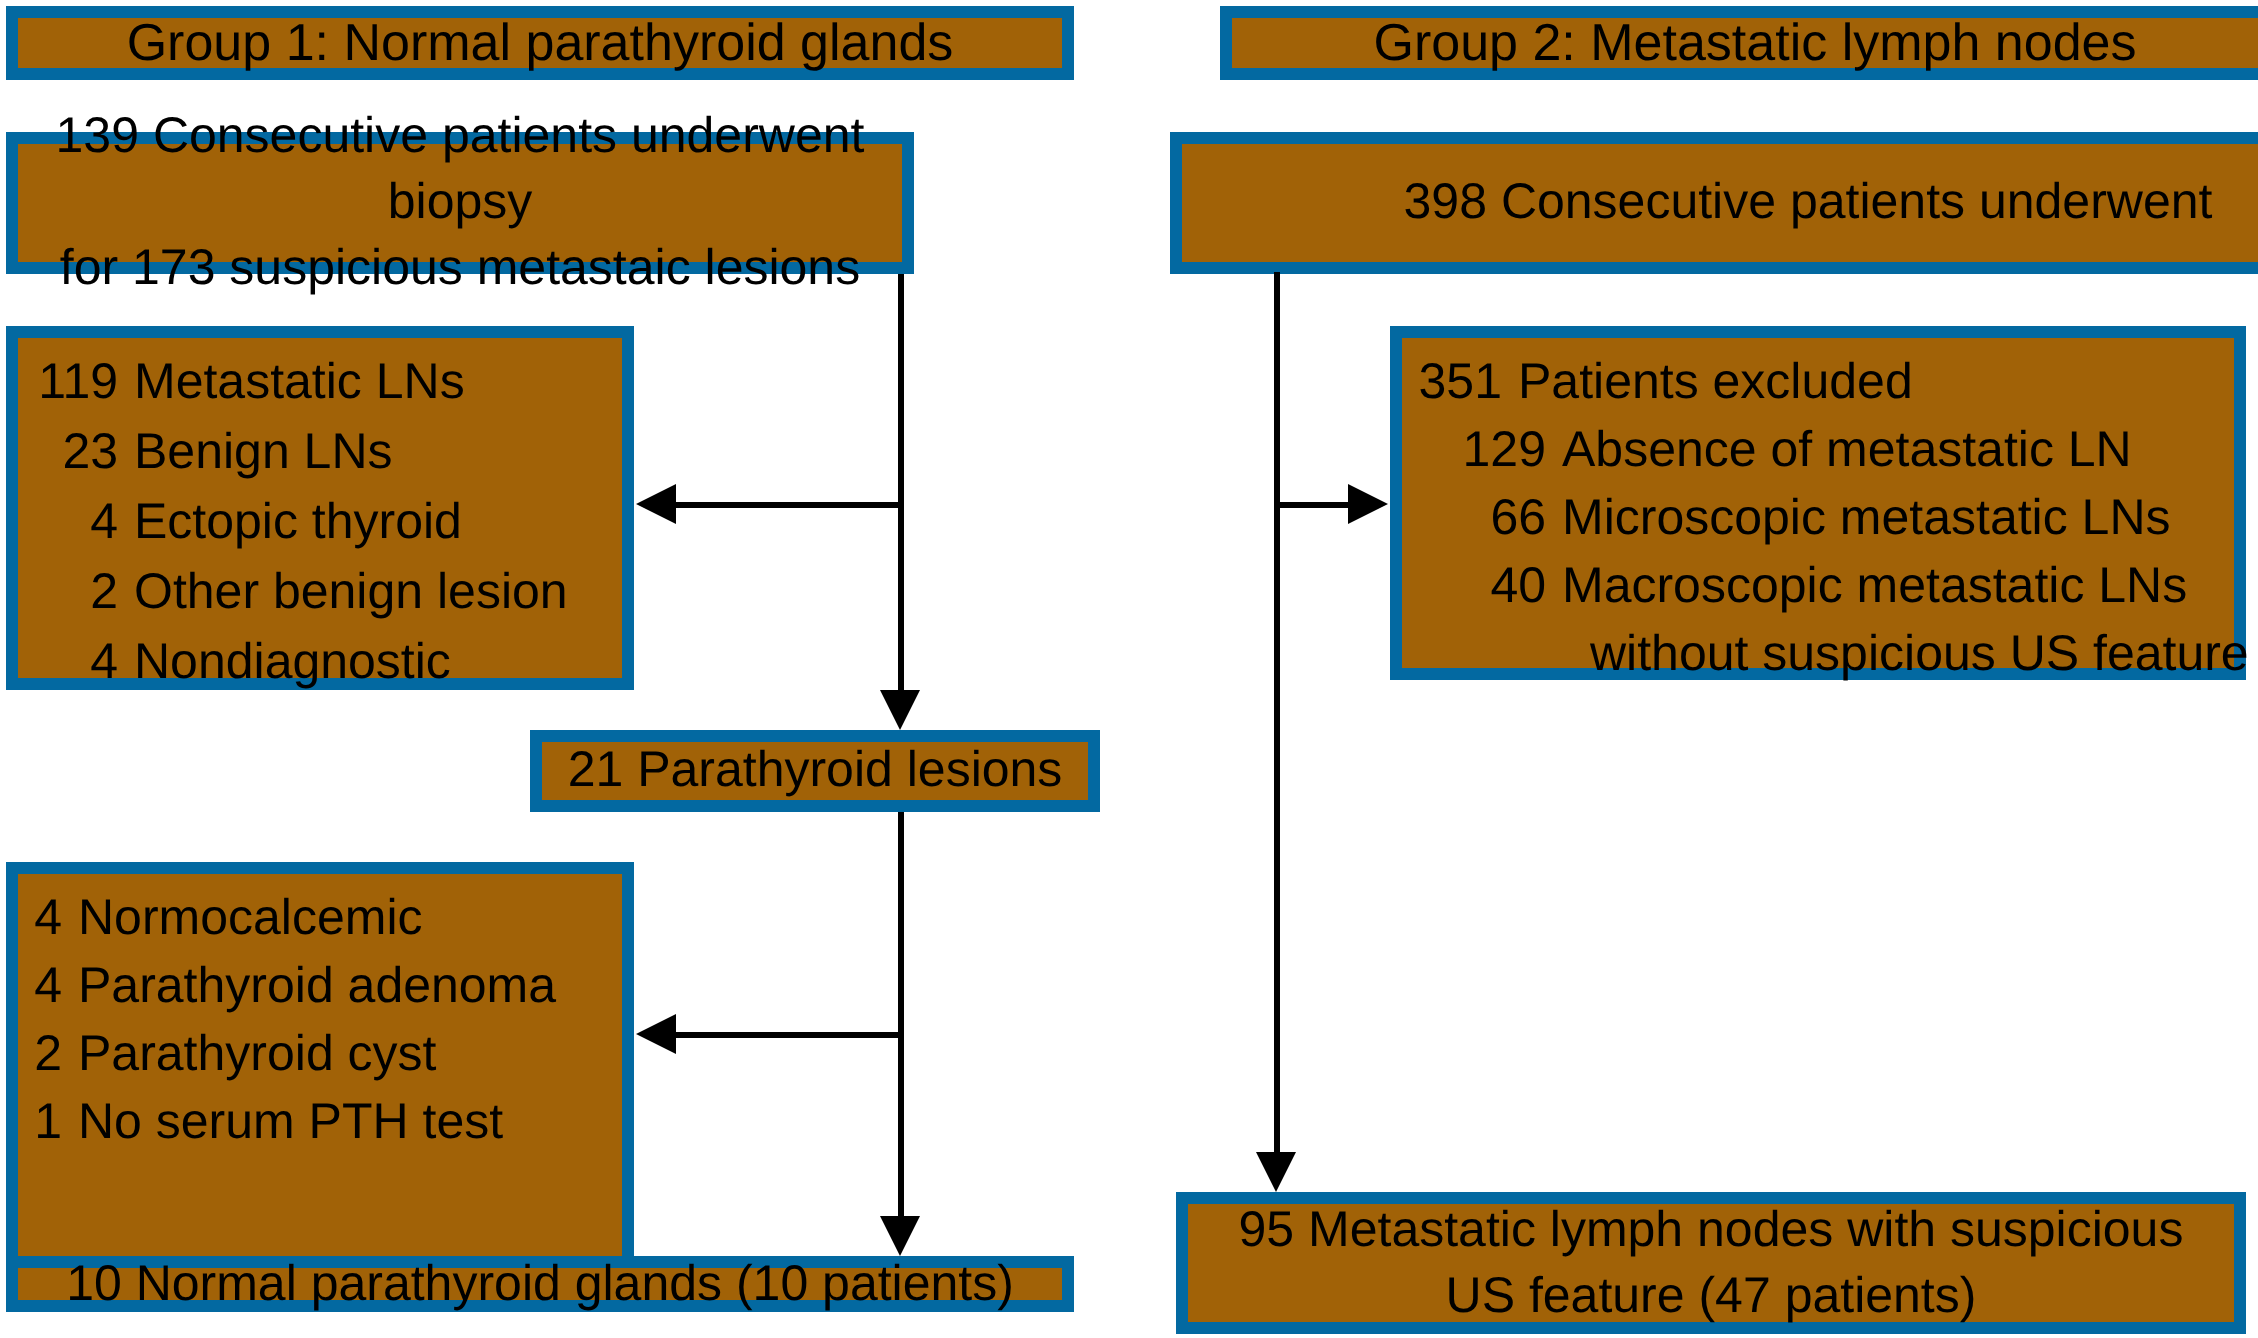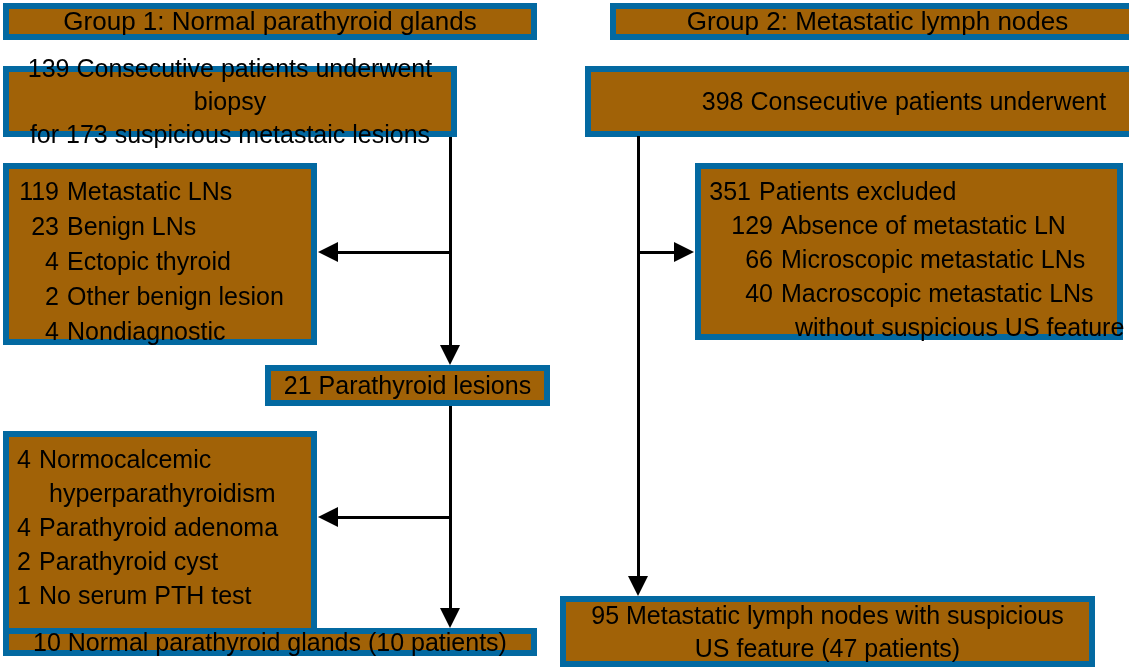--- a/index.html
+++ b/index.html
@@ -68,23 +68,20 @@
   </div>
 
   <div class="box centerbox f25" style="left:252px; top:365px; width:285px; height:41px;margin-left:13px;">
     <div>21 Parathyroid lesions</div>
   </div>
 
   <div class="box listbox lh34" style="left:3px; top:431px; width:314px; height:212px;">
     <div class="line">
       <span class="num w1">4</span><span>Normocalcemic</span>
     </div>
-    <div class="line cont1">
-      <span>hyperparathyroidism</span>
-    </div>
     <div class="line">
       <span class="num w1">4</span><span>Parathyroid adenoma</span>
     </div>
     <div class="line">
       <span class="num w1">2</span><span>Parathyroid cyst</span>
     </div>
     <div class="line">
       <span class="num w1">1</span><span>No serum PTH test</span>
     </div>
   </div>
@@ -122,21 +119,21 @@
       <span class="num wB">66</span><span>Microscopic metastatic LNs</span>
     </div>
     <div class="line">
       <span class="num wB">40</span><span>Macroscopic metastatic LNs</span>
     </div>
     <div class="line cont2">
       <span>without suspicious US feature</span>
     </div>
   </div>
 
-  <div class="box centerbox f25" style="left:560px; top:596px; width:535px; height:71px;">
+  <div class="box centerbox f25" style="left:588px; top:596px; width:535px; height:71px;">
     <div>95 Metastatic lymph nodes with suspicious</div>
     <div>US feature (47 patients)</div>
   </div>
 
   <div class="vline" style="left:637px; top:136px; height:442px;"></div>
   <div class="tri tri-down" style="left:628px; top:576px;"></div>
   <div class="hline" style="left:638px; top:251px; width:38px;"></div>
   <div class="tri tri-right" style="left:674px; top:242px;"></div>
 
 </div>

